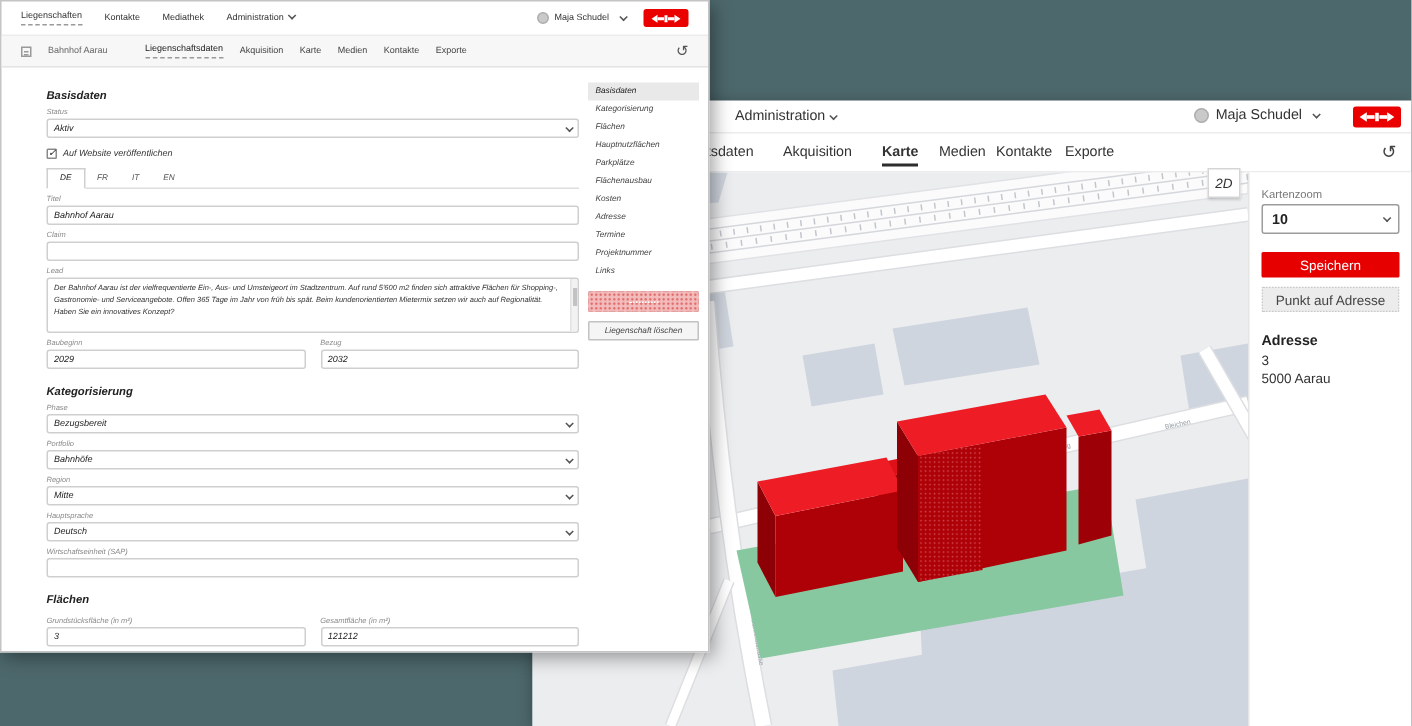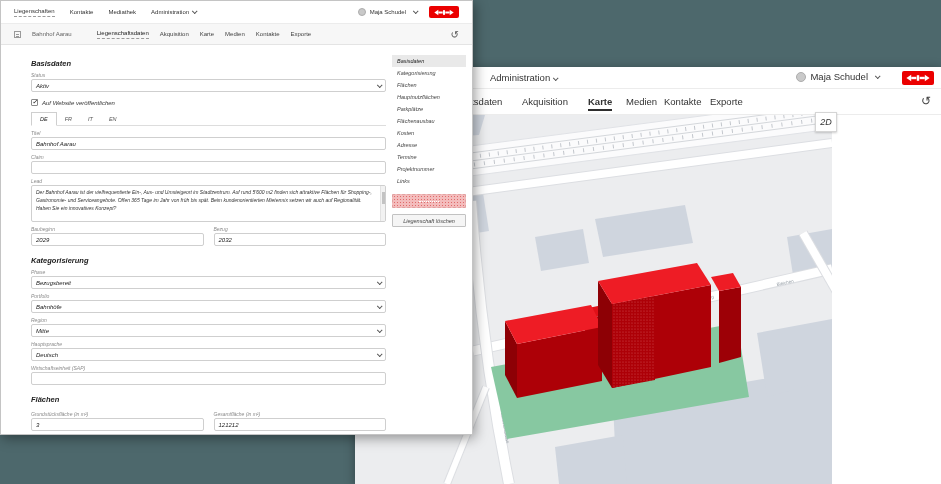--- a/index.html
+++ b/index.html
@@ -15,21 +15,21 @@
   .rw-user { position:absolute; right:62px; top:4px; display:flex; align-items:center; gap:4px; font-size:9.5px; color:#333; cursor:pointer; }
   .avatar { width:10px; height:10px; border-radius:50%; background:#c9c9c9; border:1px solid #adadad; }
   .sbb-logo { position:absolute; right:7px; top:4px; width:32px; height:14px; background:#eb0000; border-radius:2px; display:flex; align-items:center; justify-content:center; }
   .rw-tabs { position:relative; height:26px; border-bottom:1px solid #ececec; font-size:9.5px; color:#333; }
   .rw-tabs .tab { position:absolute; top:7px; white-space:nowrap; cursor:pointer; }
   .rw-tabs .tab.active { border-bottom:2px solid #2d2d2d; padding-bottom:2px; font-weight:bold; }
   .hist-icon { position:absolute; right:10px; top:5px; font-size:12px; color:#444; cursor:pointer; }
   .chev { display:inline-block; width:4px; height:4px; border-right:1px solid #555; border-bottom:1px solid #555; transform:rotate(45deg) translateY(-1px); margin-left:3px; }
 
   .map-wrap { position:absolute; left:0; top:48px; width:477px; height:369px; background:#ecedef; cursor:grab; }
-  .btn-2d { position:absolute; left:460px; top:45px; width:22px; height:20px; background:#fff; border:1px solid #d5d5d5; box-shadow:0 1px 2px rgba(0,0,0,.2); font-size:9px; color:#333; display:flex; align-items:center; justify-content:center; cursor:pointer; z-index:3;font-style:italic; }
+  .btn-2d { position:absolute; left:450px; top:45px; width:22px; height:20px; background:#fff; border:1px solid #d5d5d5; box-shadow:0 1px 2px rgba(0,0,0,.2); font-size:9px; color:#333; display:flex; align-items:center; justify-content:center; cursor:pointer; z-index:3;font-style:italic; }
 
   .map-panel { position:absolute; right:0; top:48px; width:109px; height:369px; background:#fff; border-left:1px solid #e5e5e5; padding:10px 8px; }
   .panel-label { font-size:7.5px; color:#777; margin-bottom:2px; }
   .panel-select { height:20px; border:1px solid #9c9c9c; border-radius:2px; display:flex; align-items:center; justify-content:space-between; padding:0 6px; font-size:9.5px; font-weight:bold; color:#222; cursor:pointer; background:#fff; }
   .btn-red { margin-top:12px; height:17px; background:#e60000; color:#fff; font-size:9px; display:flex; align-items:center; justify-content:center; border-radius:1px; cursor:pointer; }
   .btn-gray { margin-top:6px; height:17px; background:#ececec; color:#444; font-size:9px; display:flex; align-items:center; justify-content:center; border:1px dotted #c9c9c9; border-radius:1px; cursor:pointer; }
   .addr-h { margin-top:14px; font-size:9.5px; font-weight:bold; color:#222; }
   .addr-l { font-size:9px; color:#333; margin-top:2px; }
 
   
@@ -175,20 +175,32 @@
         <polygon points="243,166 342,148 356,170 257,189" fill="#ee1c25"></polygon>
 
         <polygon points="364,176 386,172 386,242 364,248" fill="#9d0006"></polygon>
         <polygon points="356,162 378,158 386,172 364,176" fill="#ee1c25"></polygon>
       </g>
     </svg>
   </div>
 
   <div class="btn-2d">2D</div>
 
+  <div class="map-panel">
+    <div class="panel-label">Kartenzoom</div>
+    <div class="panel-select">
+      <span>10</span>
+      <span class="chev"></span>
+    </div>
+    <div class="btn-red">Speichern</div>
+    <div class="btn-gray">Punkt auf Adresse</div>
+    <div class="addr-h">Adresse</div>
+    <div class="addr-l">3</div>
+    <div class="addr-l">5000 Aarau</div>
+  </div>
 </div>
 
 <div id="left-window" class="win">
   <div class="lw-nav">
     <span class="nav-item active">Liegenschaften</span>
     <span class="nav-item">Kontakte</span>
     <span class="nav-item">Mediathek</span>
     <span class="nav-item"><span>Administration</span><span class="chev"></span></span>
     <span class="lw-nav-right">
       <span class="avatar"></span>

